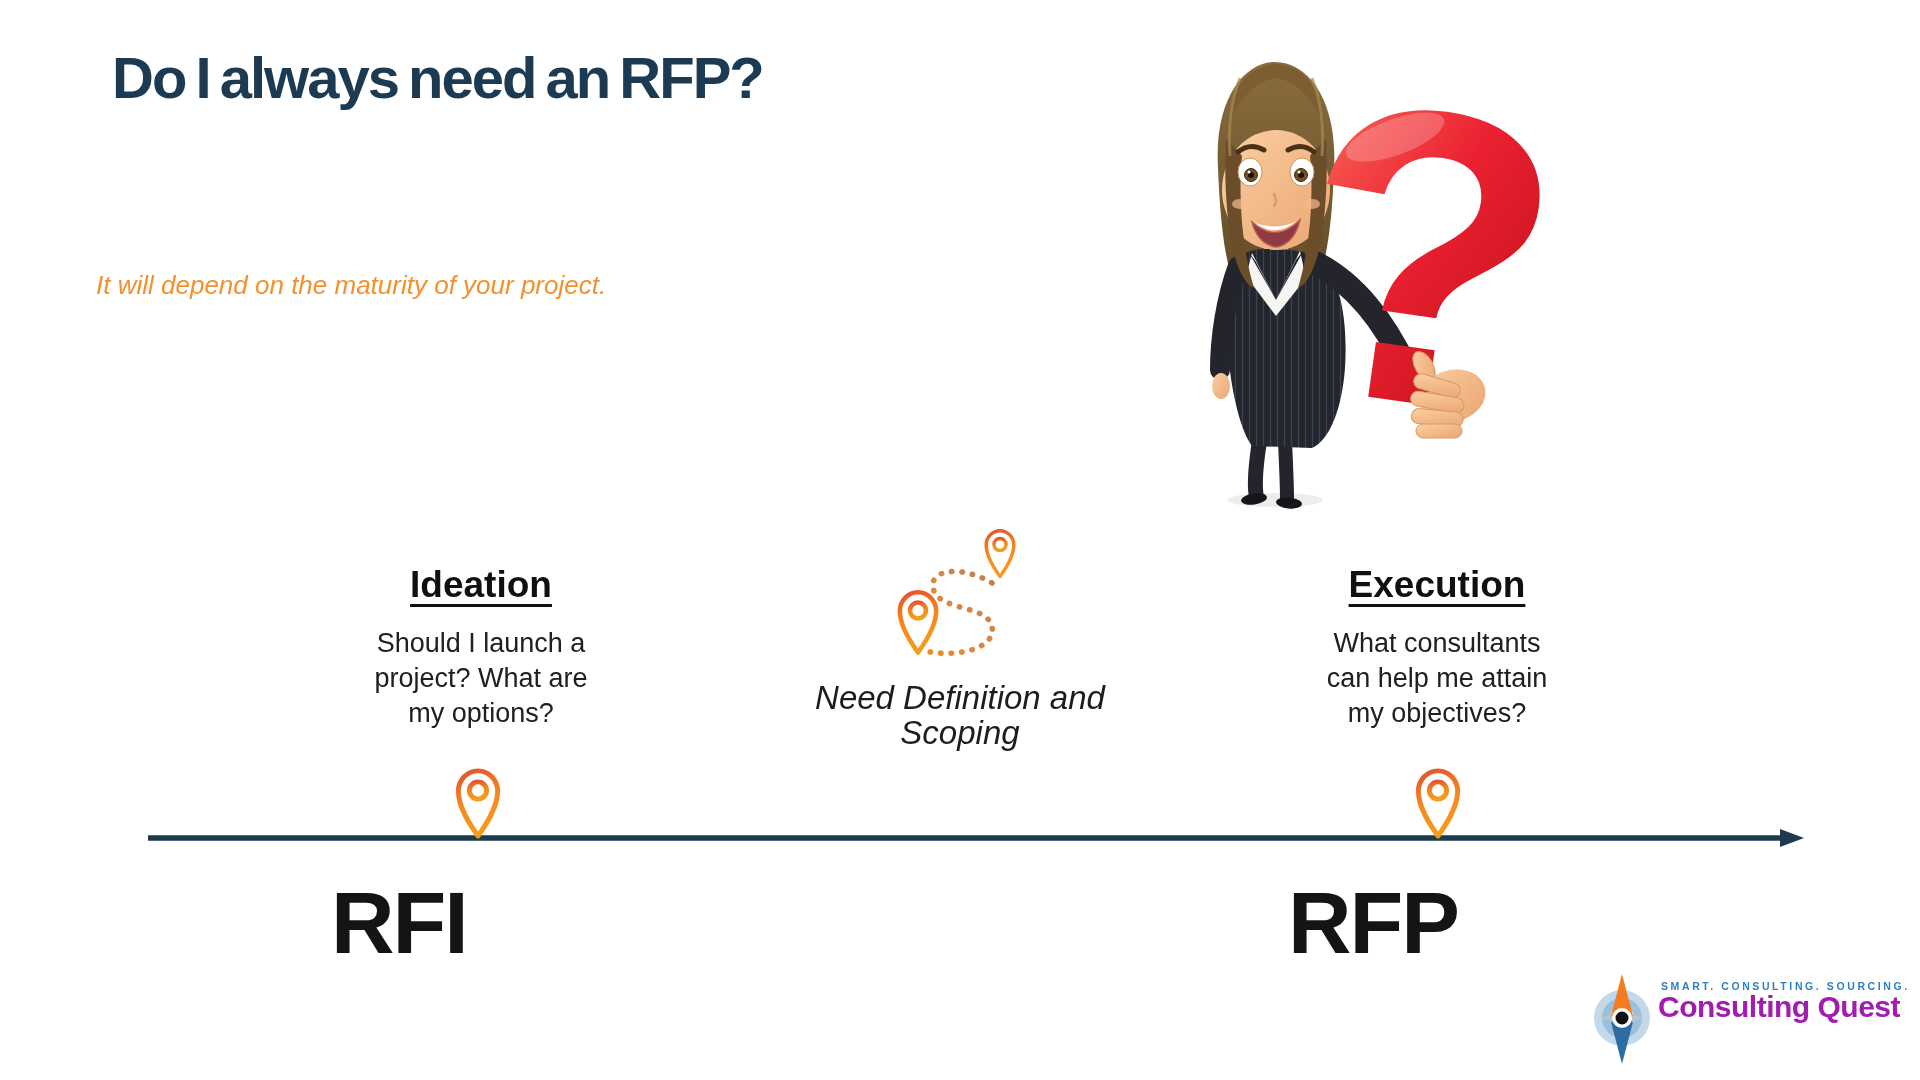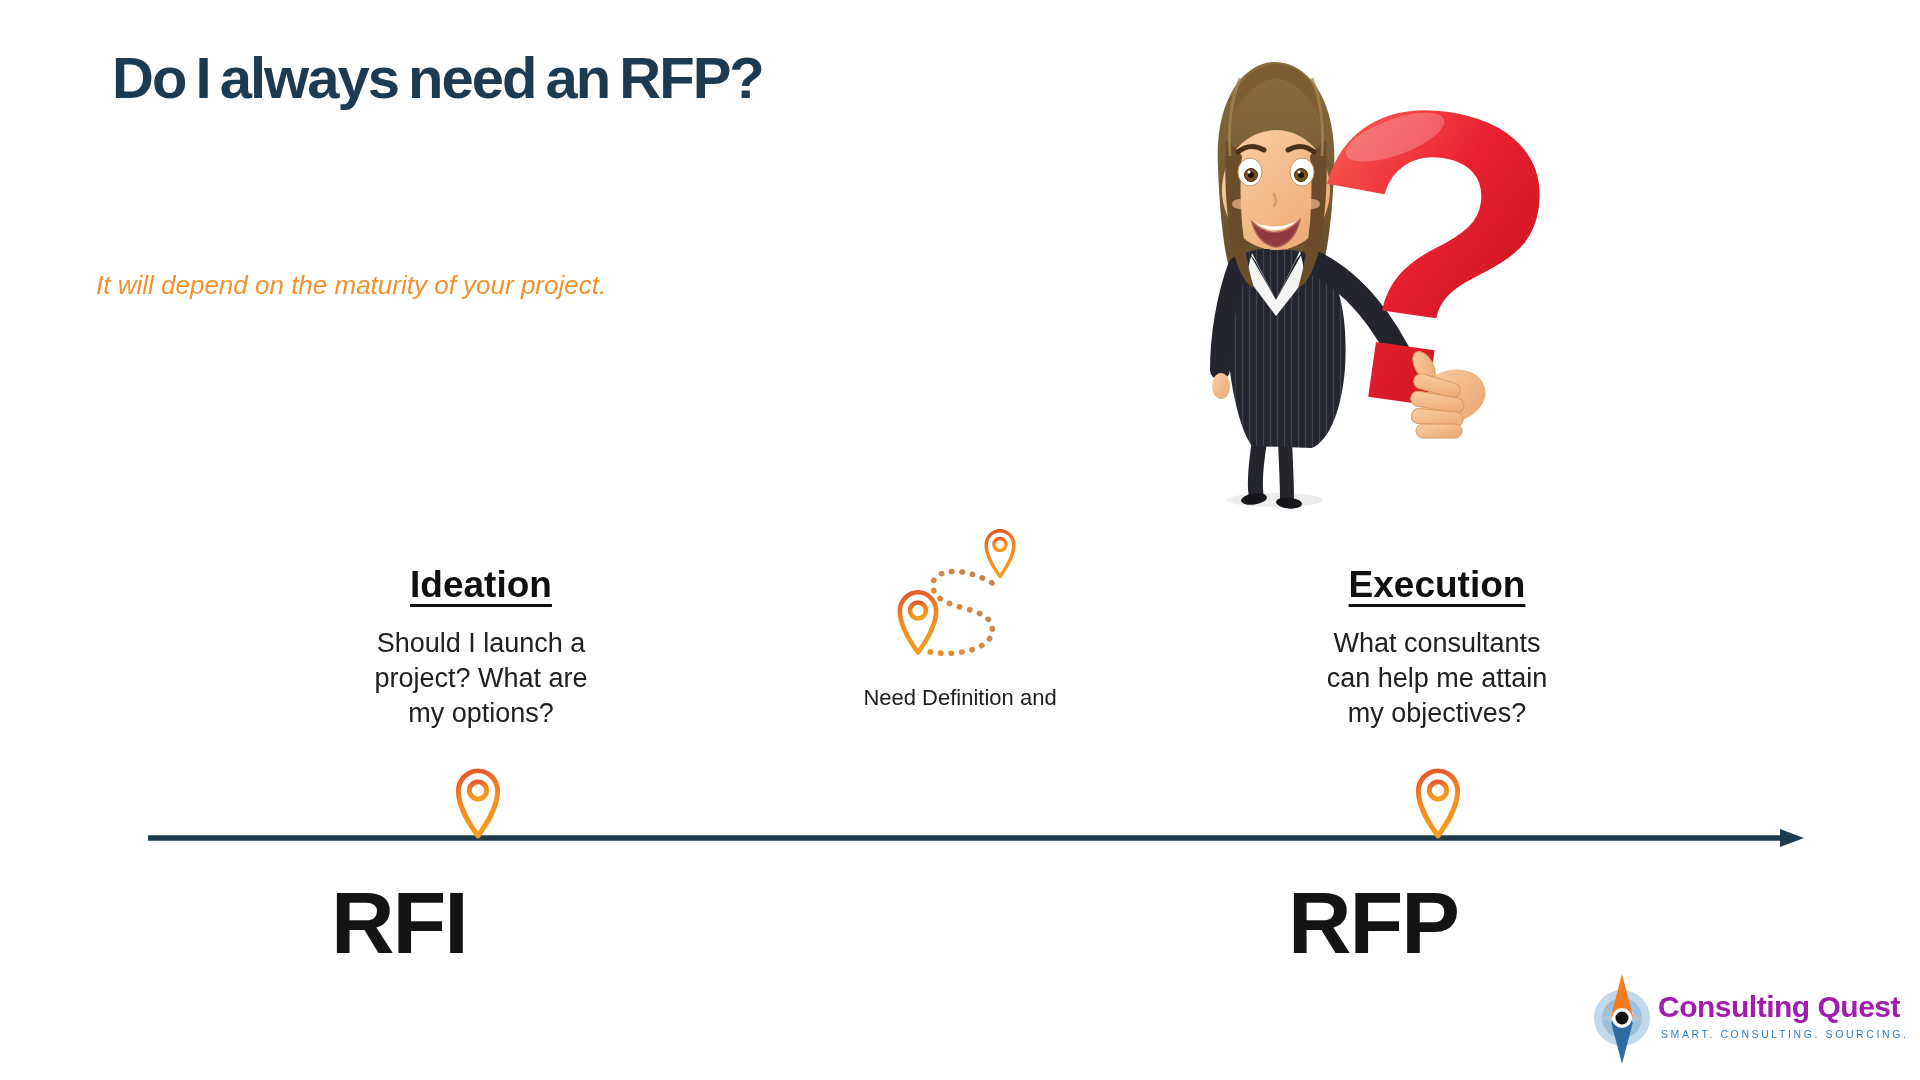--- a/index.html
+++ b/index.html
@@ -20,36 +20,36 @@
   .stage-ideation{left:321px;top:564px;}
   .stage-execution{left:1277px;top:564px;}
   .stage-heading{
     font-size:37px;font-weight:bold;color:#101010;
     text-decoration:underline;text-decoration-thickness:3px;text-underline-offset:7px;
     margin-bottom:20px;
   }
   .stage-body{font-size:27px;line-height:35px;color:#202020;}
   .middle-label{
     position:absolute;left:790px;top:680px;width:340px;text-align:center;
-    font-size:22px;line-height:35px;color:#1d1d1d;
+    font-size:33px;font-style:italic;line-height:35px;color:#1d1d1d;
   }
   .milestone{
     position:absolute;top:872px;width:300px;text-align:left;
     font-size:88px;font-weight:bold;color:#141414;letter-spacing:-2px;
   }
   .milestone-rfi{left:331px;}
   .milestone-rfp{left:1288px;}
   .abs{position:absolute;}
   .logo-name{
     position:absolute;left:1658px;top:990px;
     font-size:30px;font-weight:bold;color:#a21caf;letter-spacing:-0.5px;white-space:nowrap;
   }
   .logo-tagline{
-    position:absolute;left:1661px;top:1028px;
-    font-size:10.5px;font-weight:normal;color:#2e7fc1;letter-spacing:2.6px;white-space:nowrap;
+    position:absolute;left:1661px;top:980px;
+    font-size:10.5px;font-weight:bold;color:#2e7fc1;letter-spacing:2.6px;white-space:nowrap;
   }
 </style>
 </head>
 <body>
 
 <div class="slide">
 
   <svg width="0" height="0" style="position:absolute" aria-hidden="true">
     <defs>
       <linearGradient id="pinGrad" x1="0" y1="0" x2="0.2" y2="1">
@@ -171,20 +171,21 @@
   </svg>
 
   <svg class="abs" style="left:840px;top:505px" width="280" height="175" viewBox="0 0 280 175" role="img">
     <path d="M152,78 C118,58 86,66 94,86 C102,106 148,100 152,122 C156,142 122,152 90,147" fill="none" stroke="url(#dotsGrad)" stroke-width="5.5" stroke-linecap="round" stroke-dasharray="0.5 10"></path>
     <use href="#pin" x="141" y="22" width="38" height="54"></use>
     <use href="#pin" x="53" y="82" width="50" height="72"></use>
   </svg>
 
   <div class="middle-label">
     <div>Need Definition and</div>
+    <div>Scoping</div>
   </div>
 
   <div class="stage stage-ideation">
     <div class="stage-heading">Ideation</div>
     <div class="stage-body">
       <div>Should I launch a</div>
       <div>project? What are</div>
       <div>my options?</div>
     </div>
   </div>

